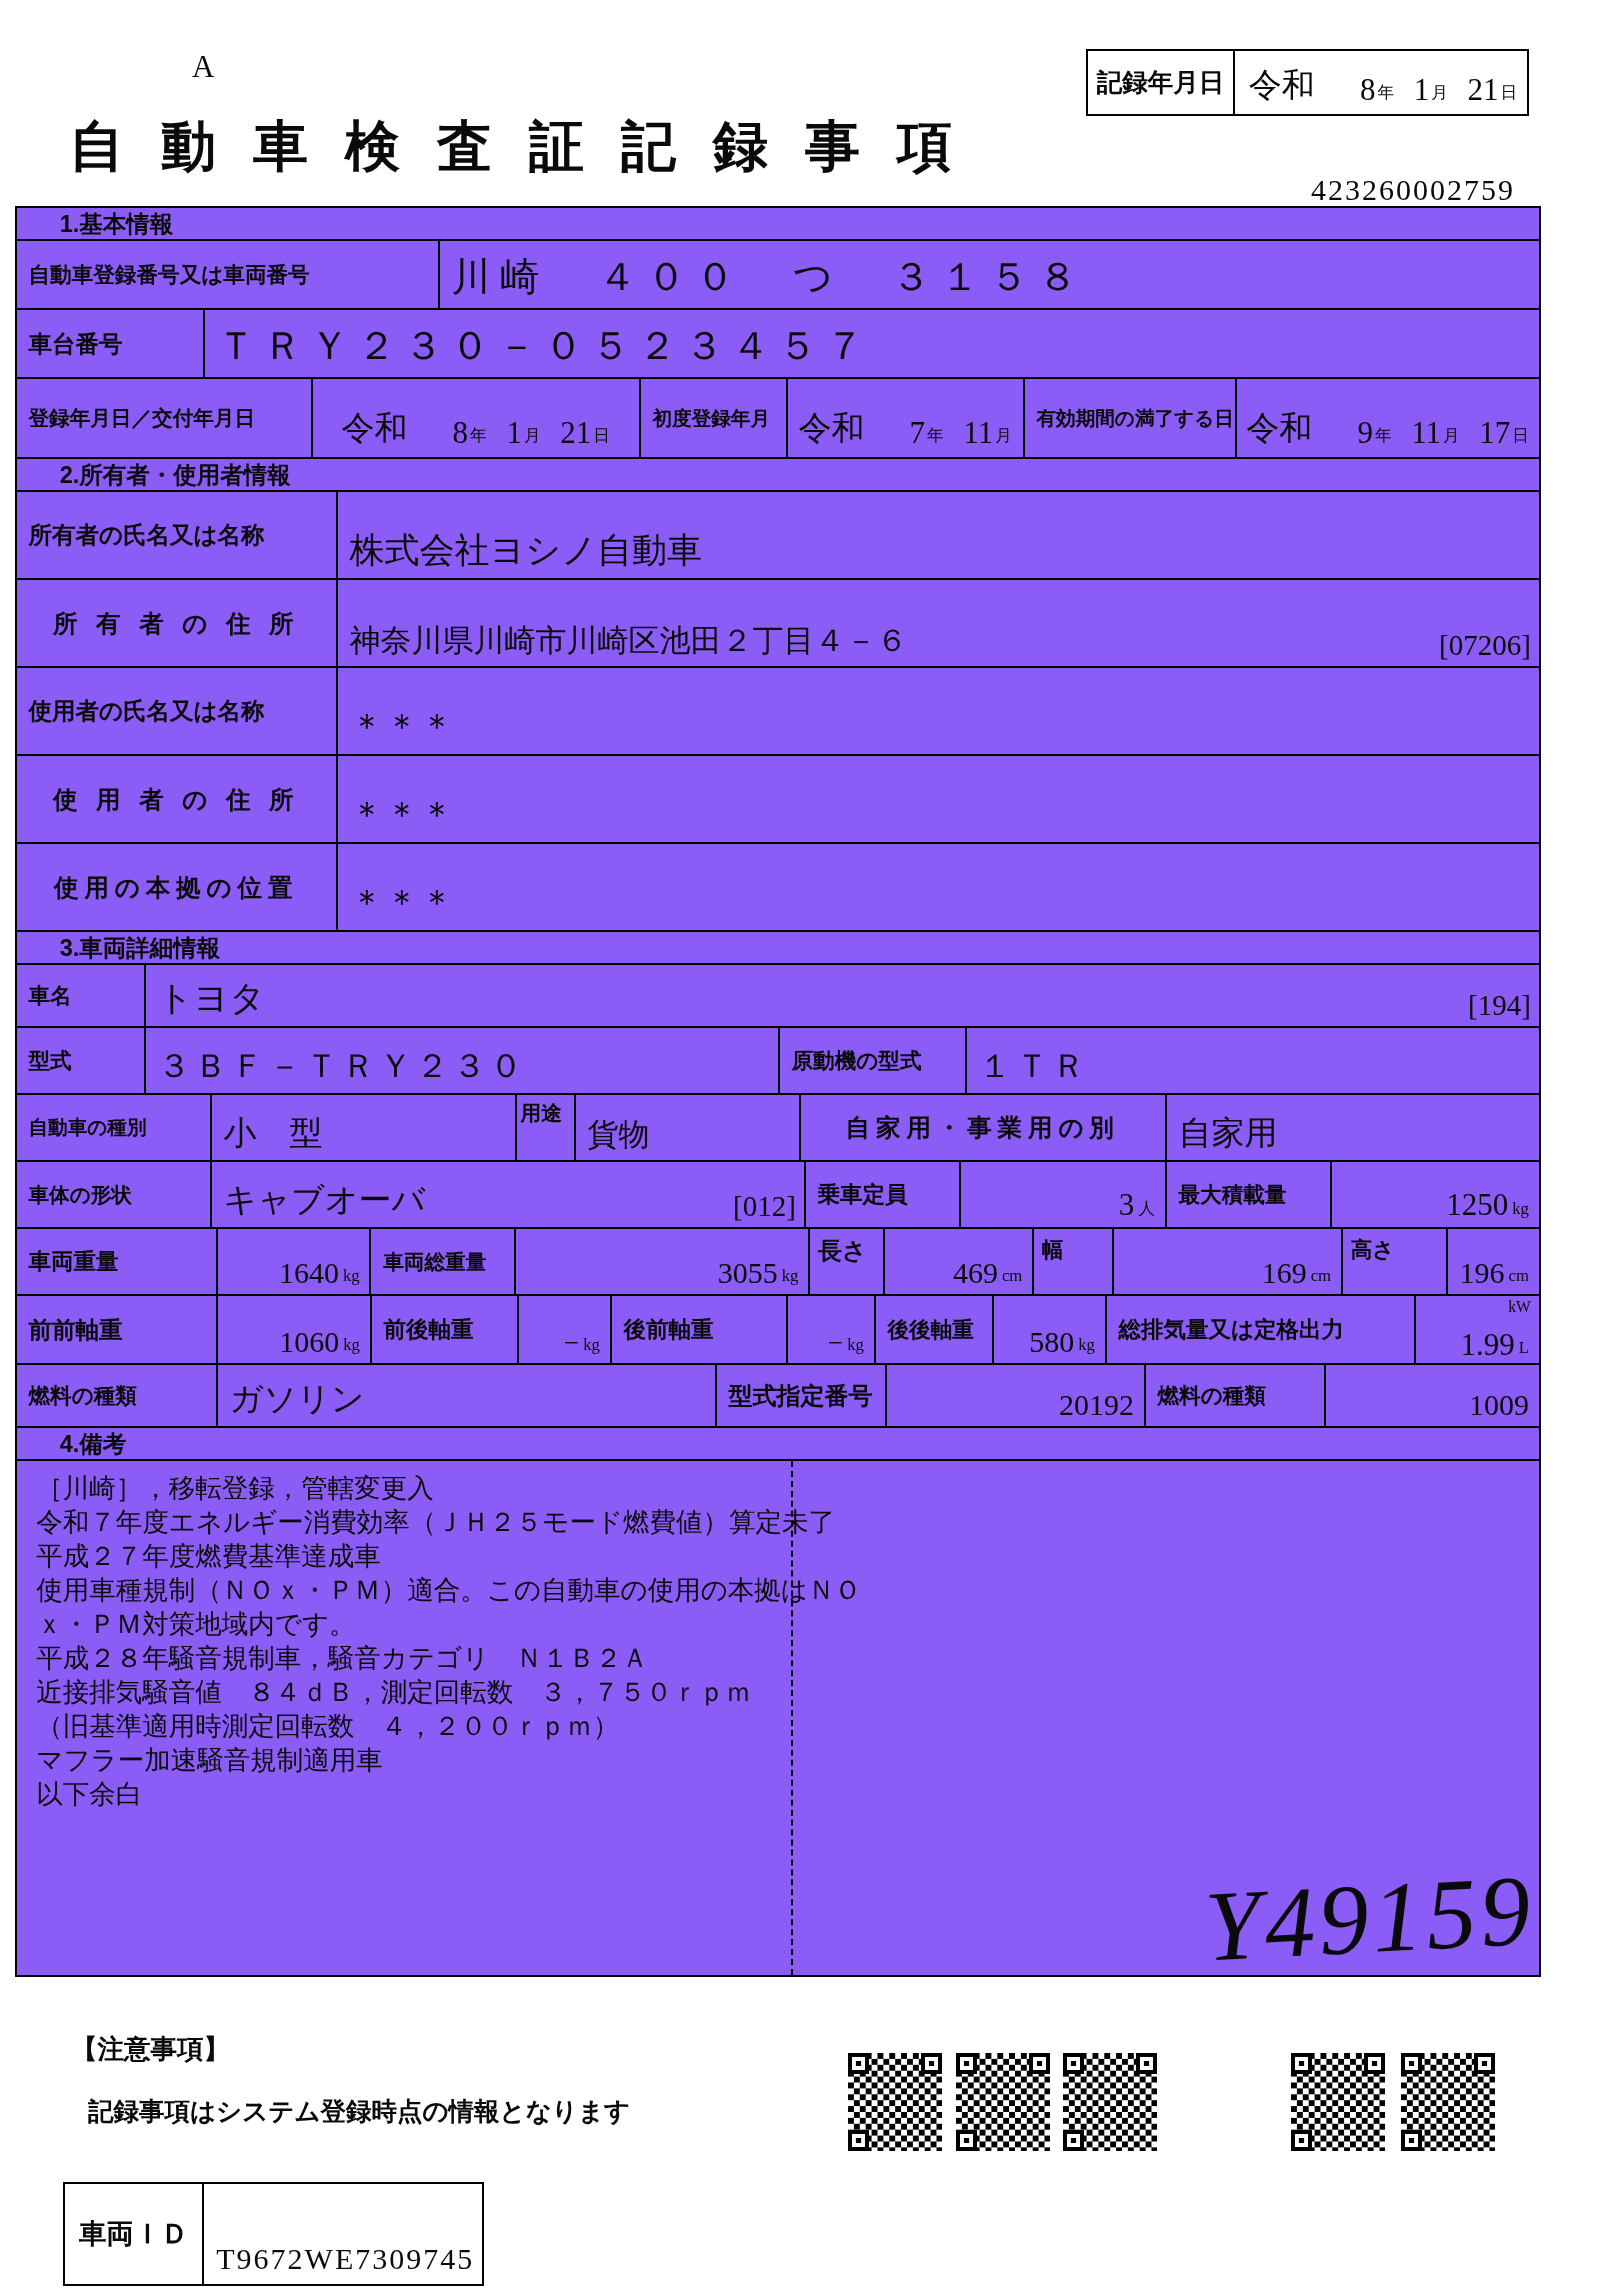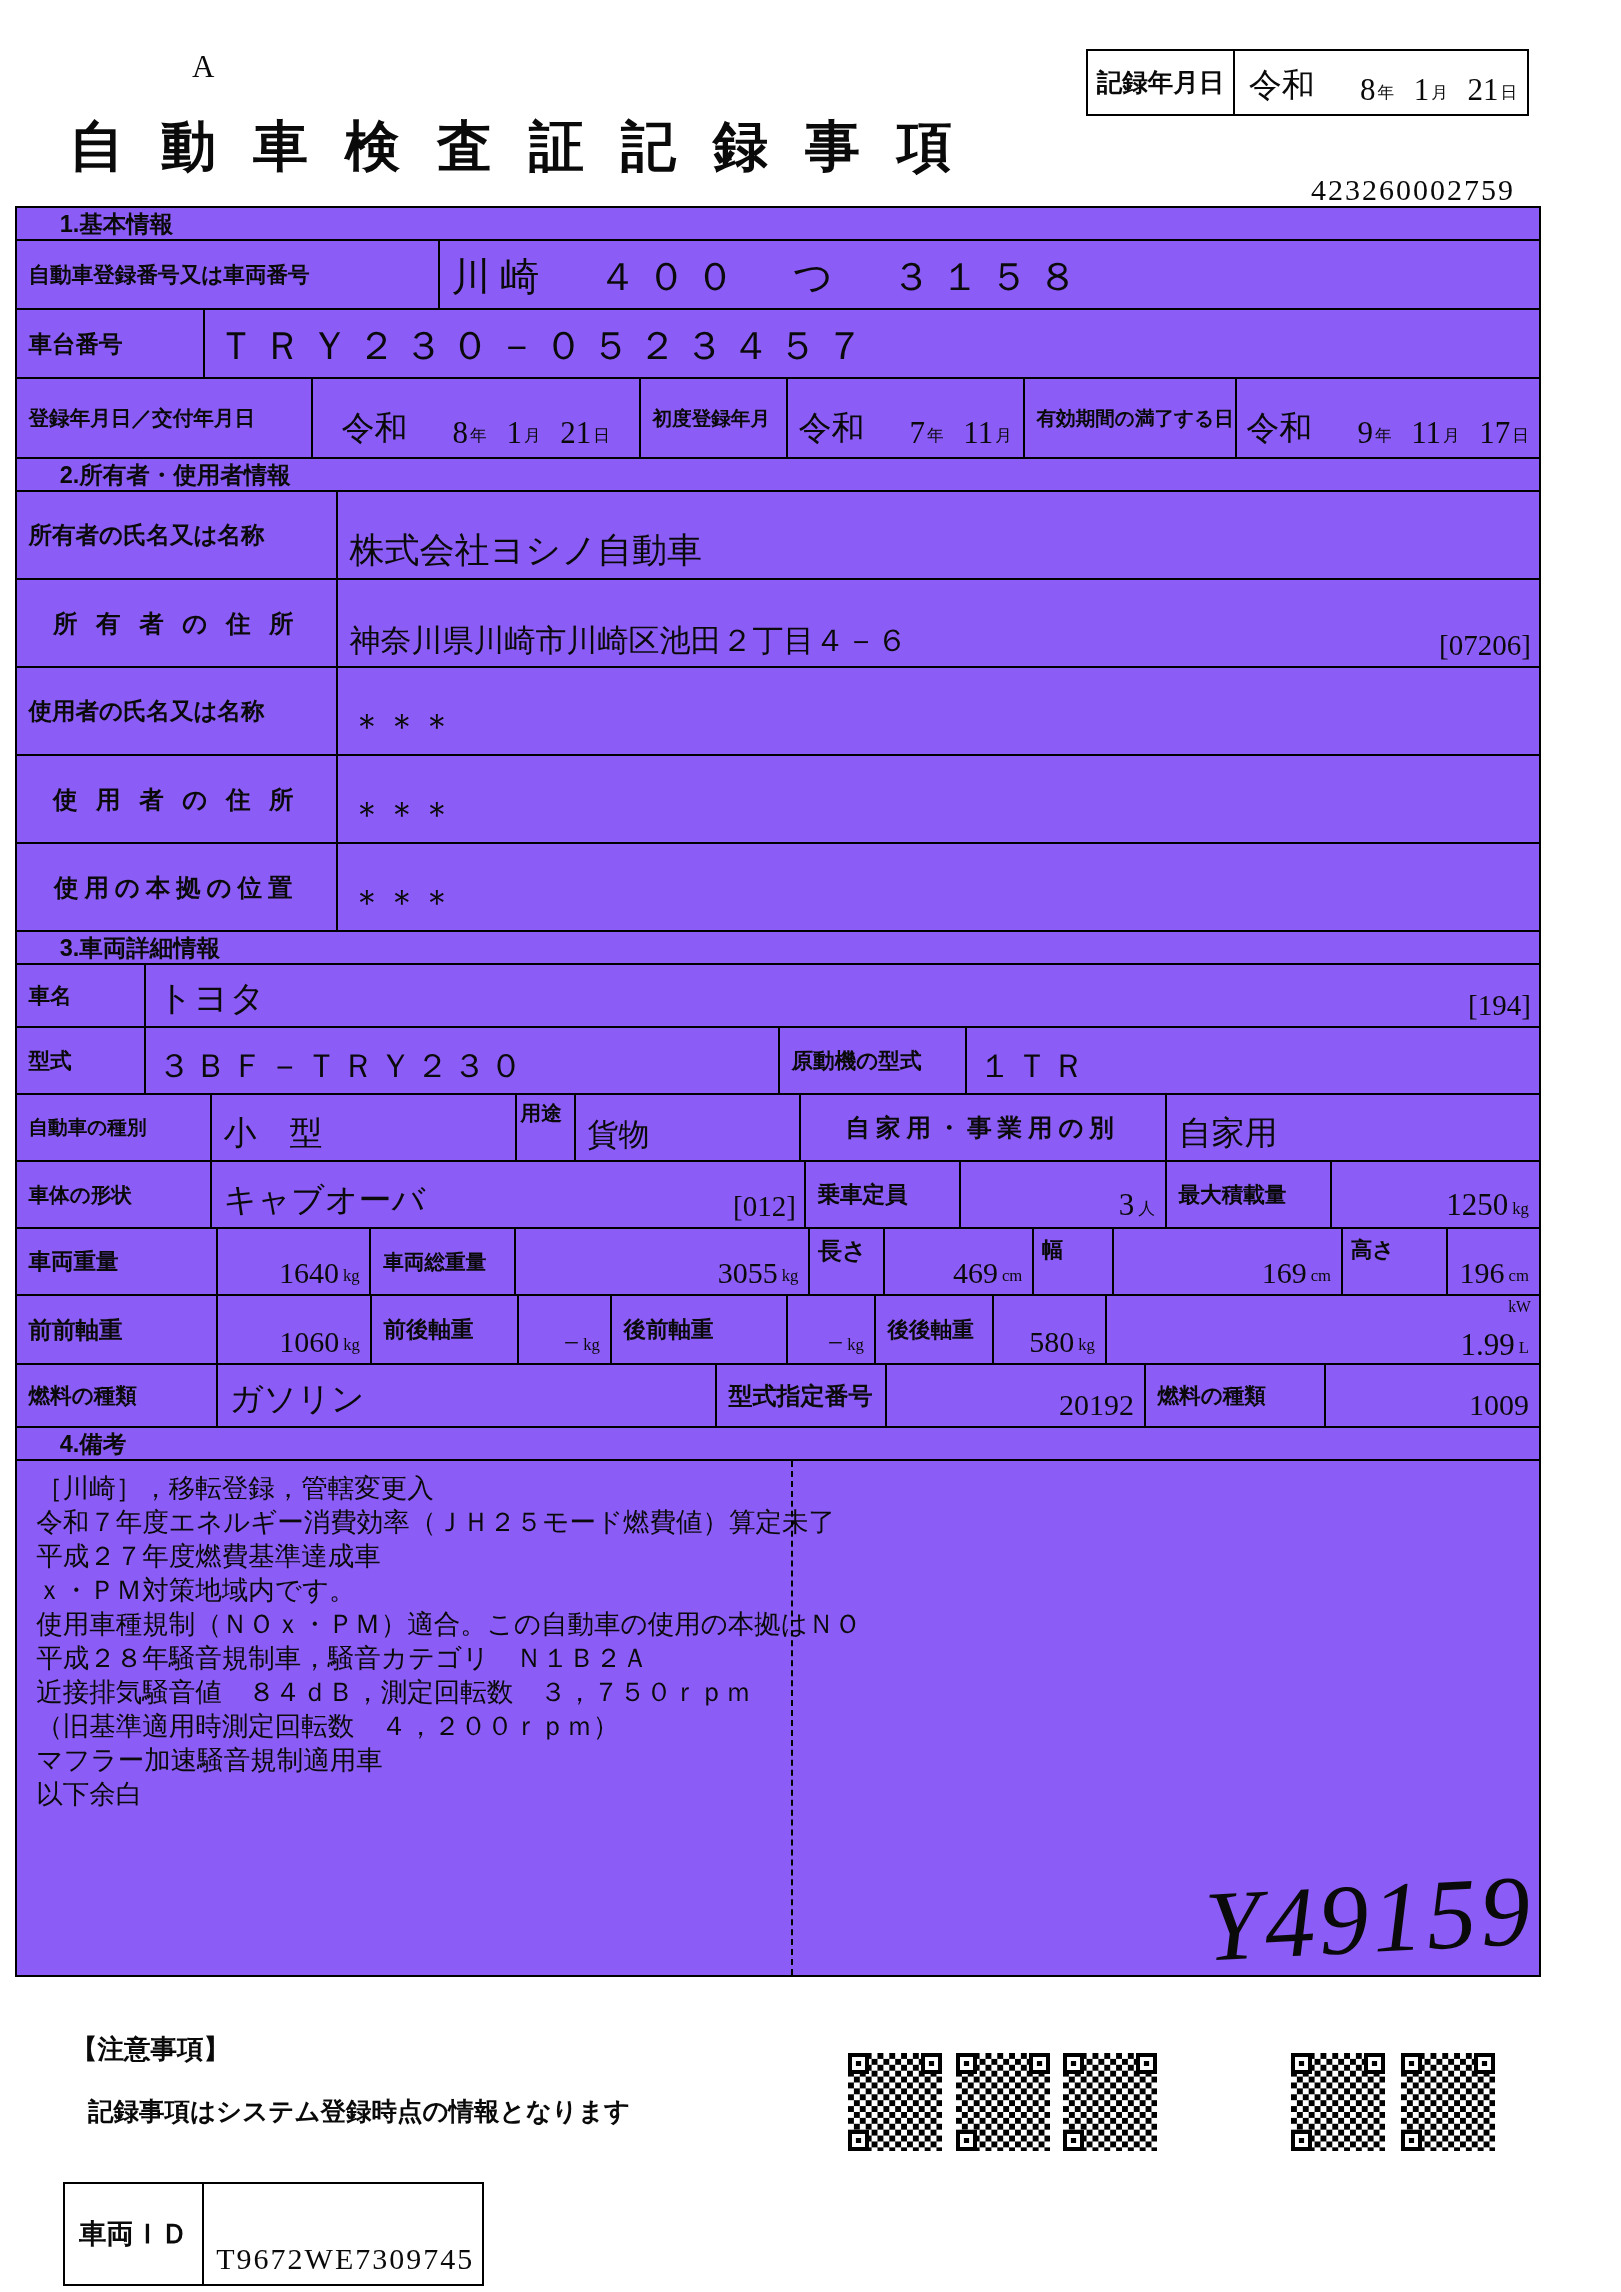--- a/index.html
+++ b/index.html
@@ -236,20 +236,21 @@
     <div class="c lab lab-cl" style="width:176px;font-size:22.5px">後前軸重</div>
     <div class="c val num" style="width:88px;font-size:27.4px">
       <span>−</span>
         <span class="unit">kg</span>
     </div>
     <div class="c lab lab-cl" style="width:118px;font-size:21.6px">後後軸重</div>
     <div class="c val num" style="width:113px;font-size:30px">
       <span>580</span>
         <span class="unit">kg</span>
     </div>
+    <div class="c lab lab-cl" style="width:309px;font-size:22.5px">総排気量又は定格出力</div>
     <div class="c" style="flex:1">
       <span class="kw-corner">kW</span>
       <div class="val num" style="height:100%;font-size:31px">
         <span>1.99</span>
           <span class="unit">L</span>
       </div>
     </div>
   </div>
 
   <div class="row" style="height:61px">
@@ -261,22 +262,22 @@
     <div class="c val num" style="flex:1;font-size:30px">1009</div>
   </div>
 
   <div class="row band" style="height:31px">4.備考</div>
 
   <div class="row" style="height:514px">
     <div class="c remarks" style="flex:1">
       <div class="rline">［川崎］，移転登録，管轄変更入</div>
       <div class="rline">令和７年度エネルギー消費効率（ＪＨ２５モード燃費値）算定未了</div>
       <div class="rline">平成２７年度燃費基準達成車</div>
+      <div class="rline">使用車種規制（ＮＯｘ・ＰＭ）適合。この自動車の使用の本拠はＮＯ</div>
       <div class="rline">ｘ・ＰＭ対策地域内です。</div>
-      <div class="rline">使用車種規制（ＮＯｘ・ＰＭ）適合。この自動車の使用の本拠はＮＯ</div>
       <div class="rline">平成２８年騒音規制車，騒音カテゴリ　Ｎ１Ｂ２Ａ</div>
       <div class="rline">近接排気騒音値　８４ｄＢ，測定回転数　３，７５０ｒｐｍ</div>
       <div class="rline">（旧基準適用時測定回転数　４，２００ｒｐｍ）</div>
       <div class="rline">マフラー加速騒音規制適用車</div>
       <div class="rline">以下余白</div>
       <div class="rdash"></div>
       <div class="hand">Y49159</div>
     </div>
   </div>
 

